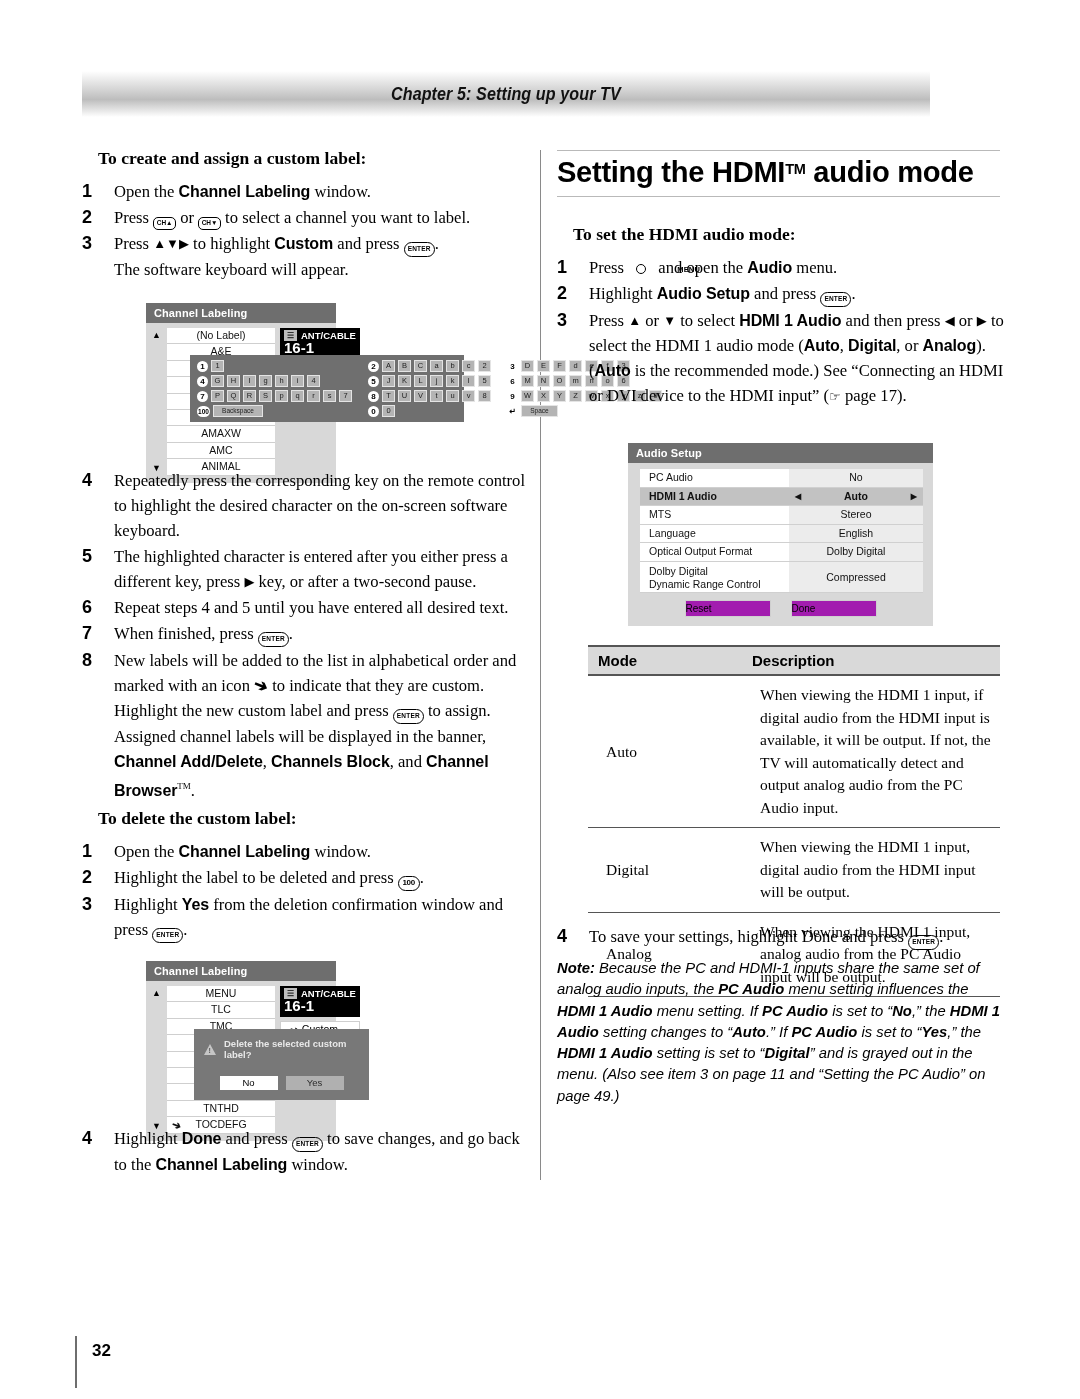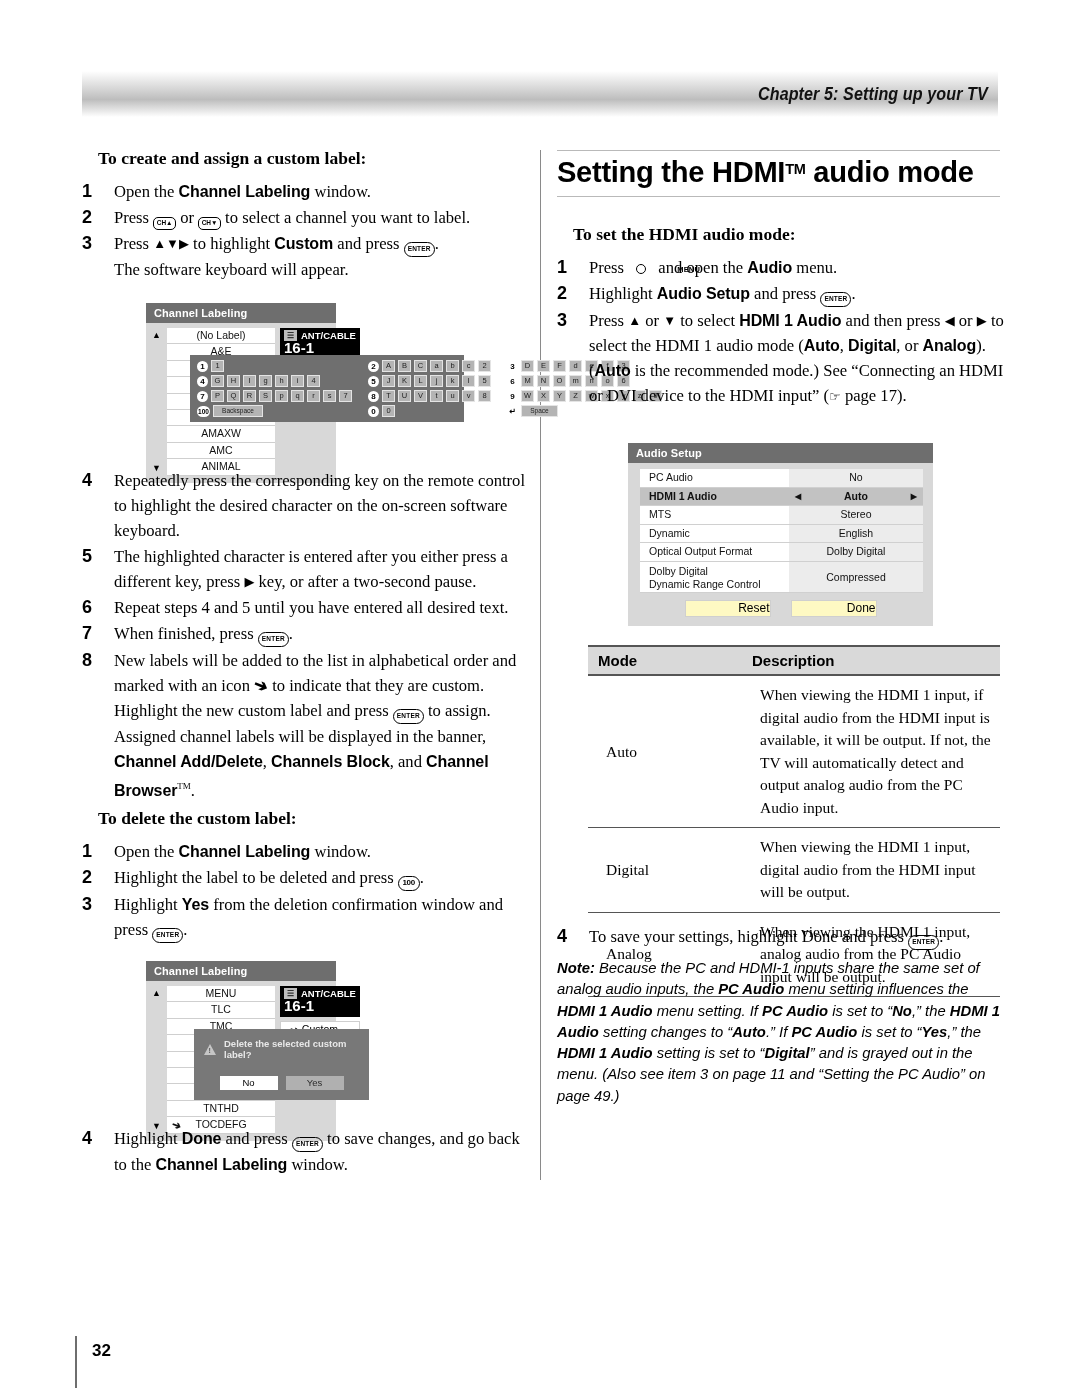--- a/index.html
+++ b/index.html
@@ -4,23 +4,23 @@
 <style>
   html,body{margin:0;padding:0;background:#ffffff;}
   body{
     width:1080px;height:1399px;position:relative;overflow:hidden;
     font-family:"Liberation Serif",serif;color:#000;
   }
   .page{position:absolute;inset:0;}
 
   
   .banner{
-    position:absolute;left:82px;top:71px;width:916px;height:46px;
+    position:absolute;left:82px;top:71px;width:848px;height:46px;
     background:linear-gradient(to bottom,#ffffff 0%,#d3d3d3 42%,#bdbdbd 62%,#ffffff 100%);
-    display:flex;align-items:center;justify-content:flex-end;
+    display:flex;align-items:center;justify-content:center;
   }
   .banner-text{
     font-family:"Liberation Sans",sans-serif;
     font-weight:bold;font-style:italic;font-size:17.5px;letter-spacing:.1px;
     color:#111;transform:scaleX(.92);
   }
 
   
   .col-divider{position:absolute;left:540px;top:150px;width:1px;height:1030px;background:#8a8a8a;}
   .footer-rule{position:absolute;left:75px;top:1336px;width:2px;height:52px;background:#6e6e6e;}
@@ -113,22 +113,22 @@
   .as-val{flex:1;background:#ececec;font-size:10.5px;line-height:17.5px;text-align:center;
      color:#111;position:relative;}
   .as-row.sel .as-label{background:#c2c2c2;font-weight:bold;}
   .as-row.sel .as-val{background:#c2c2c2;font-weight:bold;}
   .as-val .lf{position:absolute;left:6px;top:0;font-size:8px;}
   .as-val .rt{position:absolute;right:6px;top:0;font-size:8px;}
   .as-row.tall{height:30px;}
   .as-row.tall .as-label{line-height:13px;padding-top:3px;}
   .as-row.tall .as-val{line-height:30px;}
   .as-foot{display:flex;justify-content:center;gap:20px;padding:7px 0 9px;}
-  .as-btn{width:84px;height:15px;line-height:15px;background:#fef9c3;text-align:right;
-     font-size:12px;border:1px solid #cfcfcf;}
+  .as-btn{width:84px;height:15px;line-height:15px;background:#a21caf;text-align:left;
+     font-size:10px;border:1px solid #cfcfcf;}
 
   
   .modetable{position:absolute;left:588px;top:645px;width:412px;}
   .mt-head{display:flex;background:#d9d9d9;border-top:2px solid #555;border-bottom:2px solid #555;
      font-family:"Liberation Sans",sans-serif;font-weight:bold;font-size:15px;}
   .mt-head div{padding:5px 0 5px 10px;}
   .mt-c1{width:144px;flex:none;}
   .mt-c2{flex:1;}
   .mt-row{display:flex;border-bottom:1.4px solid #555;}
   .mt-row:last-child{border-bottom:1.6px solid #555;}
@@ -436,21 +436,21 @@
         </div>
         <div class="as-row sel">
           <div class="as-label">HDMI 1 Audio</div>
           <div class="as-val"><span class="lf">◀</span>Auto<span class="rt">▶</span></div>
         </div>
         <div class="as-row">
           <div class="as-label">MTS</div>
           <div class="as-val">Stereo</div>
         </div>
         <div class="as-row">
-          <div class="as-label">Dynamic</div>
+          <div class="as-label">Language</div>
           <div class="as-val">English</div>
         </div>
         <div class="as-row">
           <div class="as-label">Optical Output Format</div>
           <div class="as-val">Dolby Digital</div>
         </div>
         <div class="as-row tall">
           <div class="as-label">Dolby Digital<br>Dynamic Range Control</div>
           <div class="as-val">Compressed</div>
         </div>

